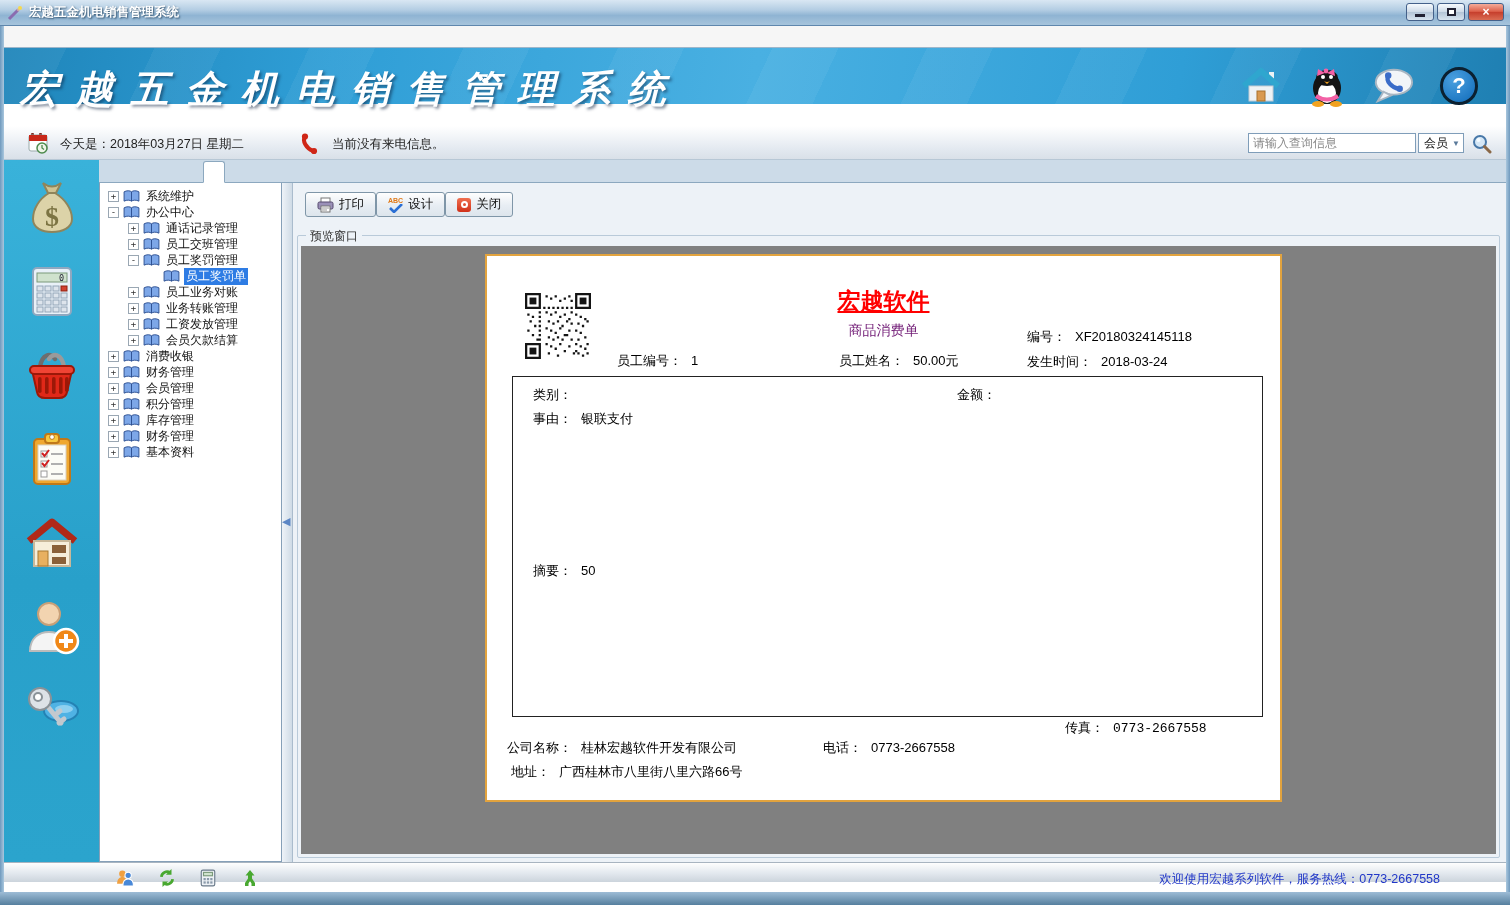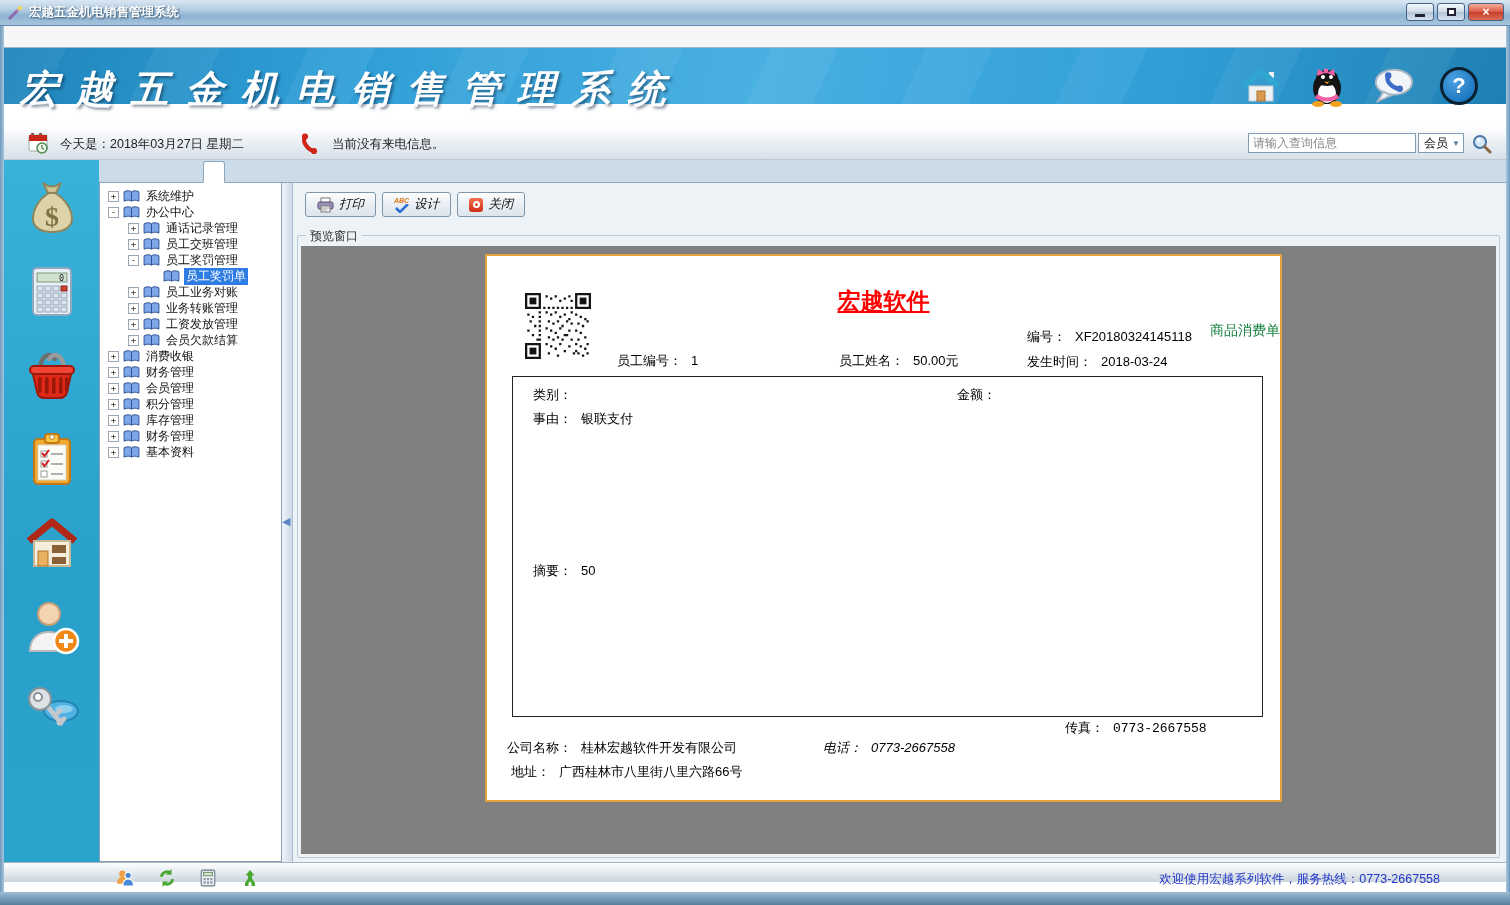--- a/index.html
+++ b/index.html
@@ -77,40 +77,40 @@
   .tree-label{padding:0 2px;}
   .tree-row.selected .tree-label{background:#2e7ce4;color:#fff;}
 
   
   .splitter{position:absolute;left:282px;top:183px;width:11px;height:679px;
     background:linear-gradient(90deg,#eef3f8,#cfdbe6);border-right:1px solid #aabccd;}
   .split-arrow{position:absolute;left:0;top:332px;font-size:11px;color:#5b86c5;cursor:pointer;}
 
   
   .mainpanel{position:absolute;left:293px;top:183px;right:4px;height:679px;background:#edf2f7;}
-  .toolbar{position:absolute;left:12px;top:9px;display:flex;gap:6px;font-style:italic;}
+  .toolbar{position:absolute;left:12px;top:9px;display:flex;gap:0;}
   .tbtn{display:inline-flex;align-items:center;gap:5px;height:25px;padding:0 11px;font-size:12.5px;color:#111;
     border:1px solid #7f96a8;border-radius:3px;background:linear-gradient(#fefefe,#e7edf3 55%,#dde5ec);cursor:pointer;}
   .abc-ico{display:flex;flex-direction:column;align-items:center;line-height:1;}
   .abc-ico .abc{font-size:7px;font-weight:bold;color:#e07a1a;letter-spacing:0;}
   .close-ico{width:14px;height:14px;border-radius:3px;background:linear-gradient(#f07050,#d03018);
     display:flex;align-items:center;justify-content:center;}
   .close-ico i{display:block;width:7px;height:7px;border:2px solid #fff;border-radius:50%;}
 
   .groupbox{position:absolute;left:4px;top:52px;right:6px;bottom:4px;border:1px solid #b9cad9;border-radius:2px;padding-left:32px;}
   .groupbox-label{position:absolute;top:-8px;left:8px;background:#edf2f7;padding:0 4px;font-size:12px;color:#333;}
   .previewgray{position:absolute;left:3px;right:3px;top:10px;bottom:3px;background:#808080;overflow:hidden;}
 
   
   .page{position:absolute;left:184px;top:8px;width:797px;height:548px;background:#fff;border:2px solid #e2a33e;
     font-size:13px;color:#000;}
   .page .abs{position:absolute;white-space:nowrap;}
   .qr{left:38px;top:37px;width:66px;height:66px;}
   .r-title{left:0;right:0;top:30px;text-align:center;font-size:23px;font-weight:bold;color:#f00;text-decoration:underline;}
-  .r-sub{left:0;right:0;top:66px;text-align:right;font-size:14px;color:#15803d;}
+  .r-sub{left:0;right:0;top:66px;text-align:center;font-size:14px;color:#701a75;}
   .kv .v{margin-left:9px;}
   .bodybox{position:absolute;left:25px;top:120px;width:751px;height:341px;border:1px solid #222;}
   .footer-row{font-size:13px;}
 
   
   .statusbar{position:absolute;left:0;right:0;top:862px;height:20px;border-top:1px solid #a8b4c0;
     background:linear-gradient(#fefefe,#e2e8ee 55%,#ccd4dc);}
   .sb-icons{position:absolute;left:116px;top:6px;display:flex;gap:24px;align-items:center;}
   .sb-ico{width:18px;height:18px;cursor:pointer;}
   .sb-msg{position:absolute;right:70px;top:8px;font-size:12.5px;color:#2137c8;}
@@ -582,21 +582,21 @@
             <span>事由：</span><span class="v">银联支付</span>
           </div>
           <div class="abs kv" style="left:20px;top:185px;">
             <span>摘要：</span><span class="v">50</span>
           </div>
         </div>
 
         <div class="abs kv footer-row" style="left:20px;top:483px;">
           <span>公司名称：</span><span class="v">桂林宏越软件开发有限公司</span>
         </div>
-        <div class="abs kv footer-row" style="left:336px;top:483px;font-style:italic;">
+        <div class="abs kv footer-row" style="left:336px;top:483px;">
           <span>电话：</span><span class="v">0773-2667558</span>
         </div>
         <div class="abs kv footer-row" style="left:578px;top:463px;font-family:Liberation Mono, monospace;">
           <span>传真：</span><span class="v">0773-2667558</span>
         </div>
         <div class="abs kv footer-row" style="left:24px;top:507px;">
           <span>地址：</span><span class="v">广西桂林市八里街八里六路66号</span>
         </div>
       </div>
 

